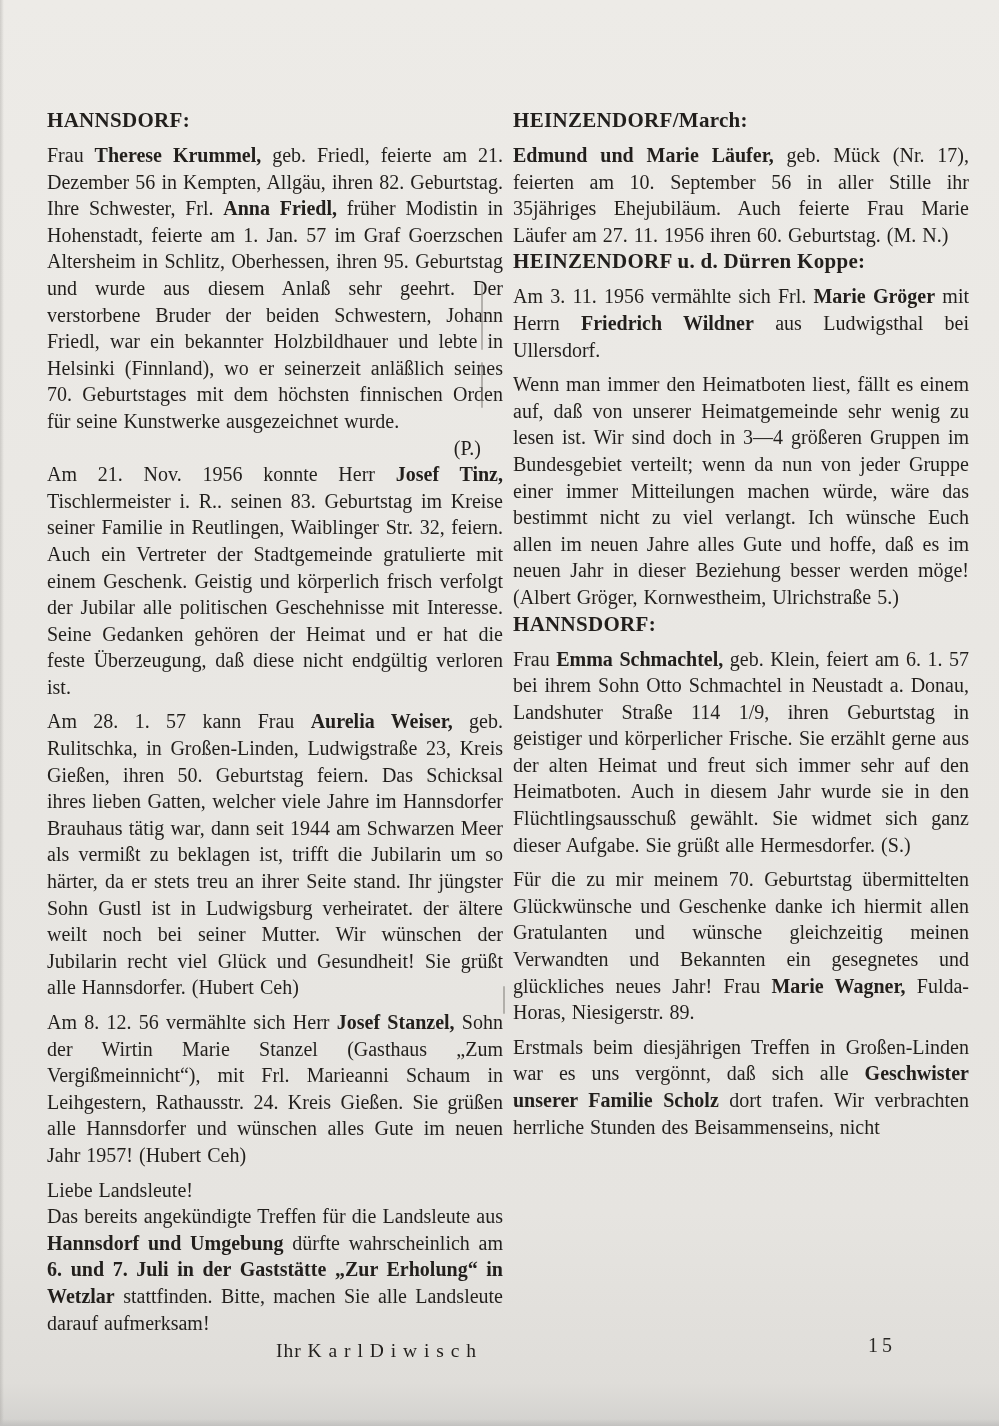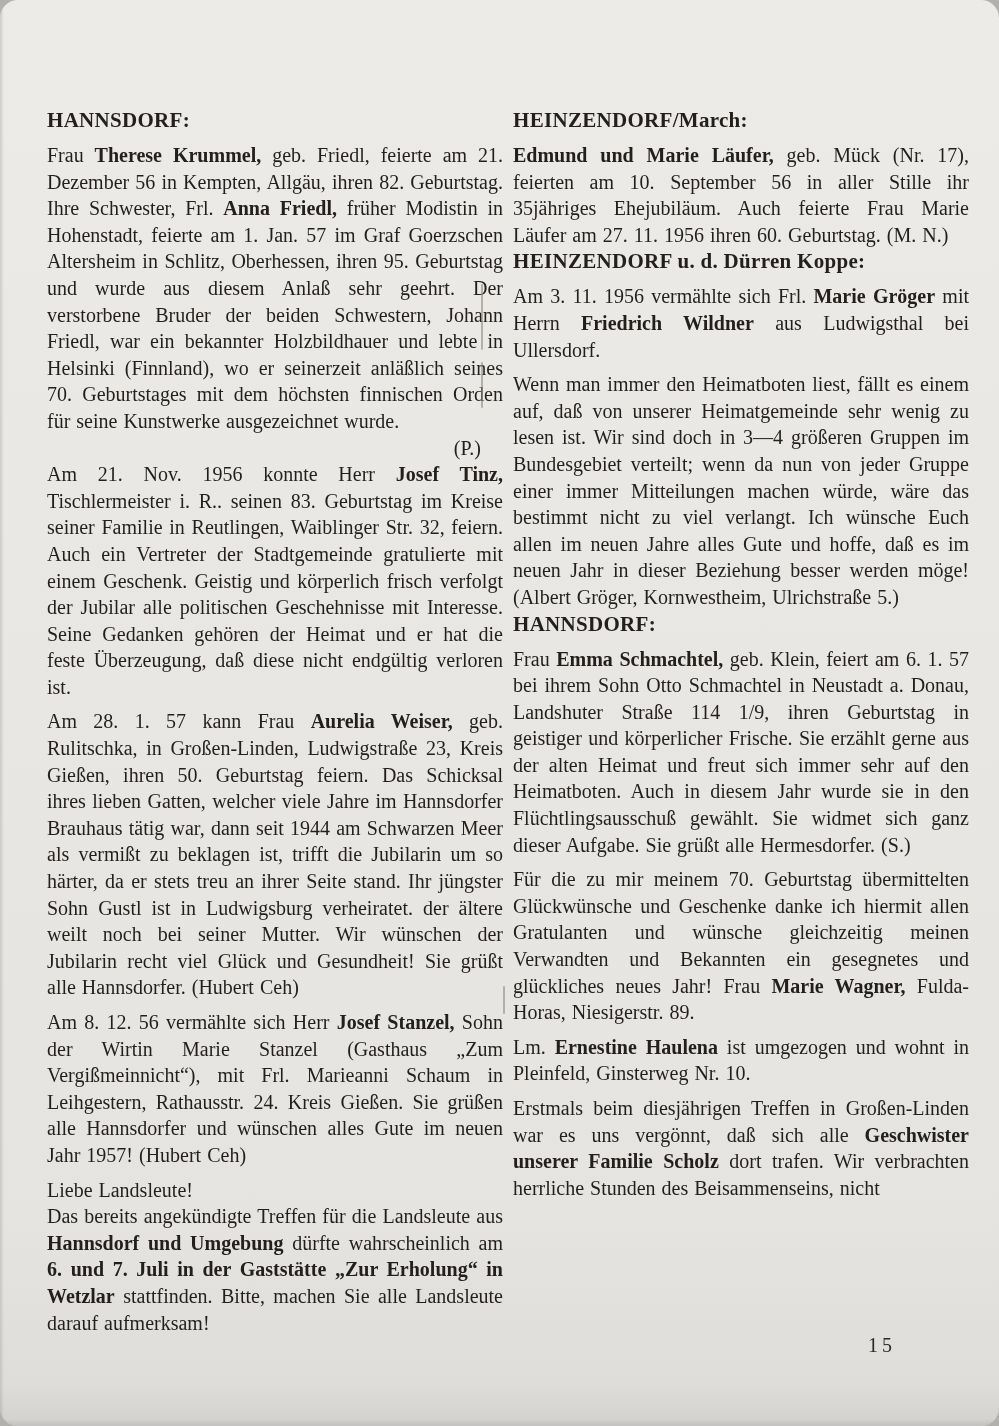--- a/index.html
+++ b/index.html
@@ -7,21 +7,20 @@
     width:999px;height:1426px;
     background:#b3b1ae;
     font-family:"Liberation Serif", serif;
   }
   .page{
     position:relative;
     width:999px;height:1426px;
     overflow:hidden;
     background:linear-gradient(180deg,#edebe7 0%,#e9e7e3 45%,#e6e4e0 85%,#dfddd9 97%,#d2d1ce 100%);
     color:#221f1c;
-    border-radius:18px;
   }
   .column{
     position:absolute;
     top:107px;
     width:456px;
   }
   .col-left{left:47px;}
   .col-right{left:513px;}
   .block{margin:0;}
   .block:first-child{margin-top:0 !important;}
@@ -87,32 +86,32 @@
 
   <div class="column col-left">
       <div class="block heading"><span>HANNSDORF:</span></div>
       <div class="block paragraph"><span>Frau </span><span class="b">Therese Krummel,</span><span> geb. Friedl, feierte am 21. Dezember 56 in Kempten, Allgäu, ihren 82. Geburtstag. Ihre Schwester, Frl. </span><span class="b">Anna Friedl,</span><span> früher Modistin in Hohenstadt, feierte am 1. Jan. 57 im Graf Goerzschen Altersheim in Schlitz, Oberhessen, ihren 95. Geburtstag und wurde aus diesem Anlaß sehr geehrt. Der verstorbene Bruder der beiden Schwestern, Johann Friedl, war ein bekannter Holzbildhauer und lebte in Helsinki (Finnland), wo er seinerzeit anläßlich seines 70. Geburtstages mit dem höchsten finnischen Orden für seine Kunstwerke ausgezeichnet wurde.</span></div>
       <div class="block paragraph align-right tight"><span>(P.)</span></div>
       <div class="block paragraph tight"><span>Am 21. Nov. 1956 konnte Herr </span><span class="b">Josef Tinz,</span><span> Tischlermeister i. R.. seinen 83. Geburtstag im Kreise seiner Familie in Reutlingen, Waiblinger Str. 32, feiern. Auch ein Vertreter der Stadtgemeinde gratulierte mit einem Geschenk. Geistig und körperlich frisch verfolgt der Jubilar alle politischen Geschehnisse mit Interesse. Seine Gedanken gehören der Heimat und er hat die feste Überzeugung, daß diese nicht endgültig verloren ist.</span></div>
       <div class="block paragraph"><span>Am 28. 1. 57 kann Frau </span><span class="b">Aurelia Weiser,</span><span> geb. Rulitschka, in Großen-Linden, Ludwigstraße 23, Kreis Gießen, ihren 50. Geburtstag feiern. Das Schicksal ihres lieben Gatten, welcher viele Jahre im Hannsdorfer Brauhaus tätig war, dann seit 1944 am Schwarzen Meer als vermißt zu beklagen ist, trifft die Jubilarin um so härter, da er stets treu an ihrer Seite stand. Ihr jüngster Sohn Gustl ist in Ludwigsburg verheiratet. der ältere weilt noch bei seiner Mutter. Wir wünschen der Jubilarin recht viel Glück und Gesundheit! Sie grüßt alle Hannsdorfer. (Hubert Ceh)</span></div>
       <div class="block paragraph"><span>Am 8. 12. 56 vermählte sich Herr </span><span class="b">Josef Stanzel,</span><span> Sohn der Wirtin Marie Stanzel (Gasthaus „Zum Vergißmeinnicht“), mit Frl. Marieanni Schaum in Leihgestern, Rathausstr. 24. Kreis Gießen. Sie grüßen alle Hannsdorfer und wünschen alles Gute im neuen Jahr 1957! (Hubert Ceh)</span></div>
       <div class="block paragraph"><span>Liebe Landsleute!</span></div>
       <div class="block paragraph tight"><span>Das bereits angekündigte Treffen für die Landsleute aus </span><span class="b">Hannsdorf und Umgebung</span><span> dürfte wahrscheinlich am </span><span class="b">6. und 7. Juli in der Gaststätte „Zur Erholung“ in Wetzlar</span><span> stattfinden. Bitte, machen Sie alle Landsleute darauf aufmerksam!</span></div>
+      <div class="block signature"><span>Ihr K a r l D i w i s c h</span></div>
     </div>
 
   <div class="column col-right">
       <div class="block heading"><span>HEINZENDORF/March:</span></div>
       <div class="block paragraph"><span class="b">Edmund und Marie Läufer,</span><span> geb. Mück (Nr. 17), feierten am 10. September 56 in aller Stille ihr 35jähriges Ehejubiläum. Auch feierte Frau Marie Läufer am 27. 11. 1956 ihren 60. Geburtstag. (M. N.)</span></div>
       <div class="block heading"><span>HEINZENDORF u. d. Dürren Koppe:</span></div>
       <div class="block paragraph"><span>Am 3. 11. 1956 vermählte sich Frl. </span><span class="b">Marie Gröger</span><span> mit Herrn </span><span class="b">Friedrich Wildner</span><span> aus Ludwigsthal bei Ullersdorf.</span></div>
       <div class="block paragraph"><span>Wenn man immer den Heimatboten liest, fällt es einem auf, daß von unserer Heimatgemeinde sehr wenig zu lesen ist. Wir sind doch in 3—4 größeren Gruppen im Bundesgebiet verteilt; wenn da nun von jeder Gruppe einer immer Mitteilungen machen würde, wäre das bestimmt nicht zu viel verlangt. Ich wünsche Euch allen im neuen Jahre alles Gute und hoffe, daß es im neuen Jahr in dieser Beziehung besser werden möge! (Albert Gröger, Kornwestheim, Ulrichstraße 5.)</span></div>
       <div class="block heading"><span>HANNSDORF:</span></div>
       <div class="block paragraph"><span>Frau </span><span class="b">Emma Schmachtel,</span><span> geb. Klein, feiert am 6. 1. 57 bei ihrem Sohn Otto Schmachtel in Neustadt a. Donau, Landshuter Straße 114 1/9, ihren Geburtstag in geistiger und körperlicher Frische. Sie erzählt gerne aus der alten Heimat und freut sich immer sehr auf den Heimatboten. Auch in diesem Jahr wurde sie in den Flüchtlingsausschuß gewählt. Sie widmet sich ganz dieser Aufgabe. Sie grüßt alle Hermesdorfer. (S.)</span></div>
       <div class="block paragraph"><span>Für die zu mir meinem 70. Geburtstag übermittelten Glückwünsche und Geschenke danke ich hiermit allen Gratulanten und wünsche gleichzeitig meinen Verwandten und Bekannten ein gesegnetes und glückliches neues Jahr! Frau </span><span class="b">Marie Wagner,</span><span> Fulda-Horas, Niesigerstr. 89.</span></div>
-      <div class="block paragraph"><span>Lm. </span><span class="b">Ernestine Haulena</span><span> ist umgezogen und wohnt in Pleinfeld, Ginsterweg Nr. 10.</span></div>
       <div class="block paragraph"><span>Erstmals beim diesjährigen Treffen in Großen-Linden war es uns vergönnt, daß sich alle </span><span class="b">Geschwister unserer Familie Scholz</span><span> dort trafen. Wir verbrachten herrliche Stunden des Beisammenseins, nicht</span></div>
     </div>
 
   <div class="artifact a1"></div>
   <div class="artifact a2"></div>
   <div class="artifact a3"></div>
 
   <div class="page-number">15</div>
 
   <div class="bottom-edge"></div>

